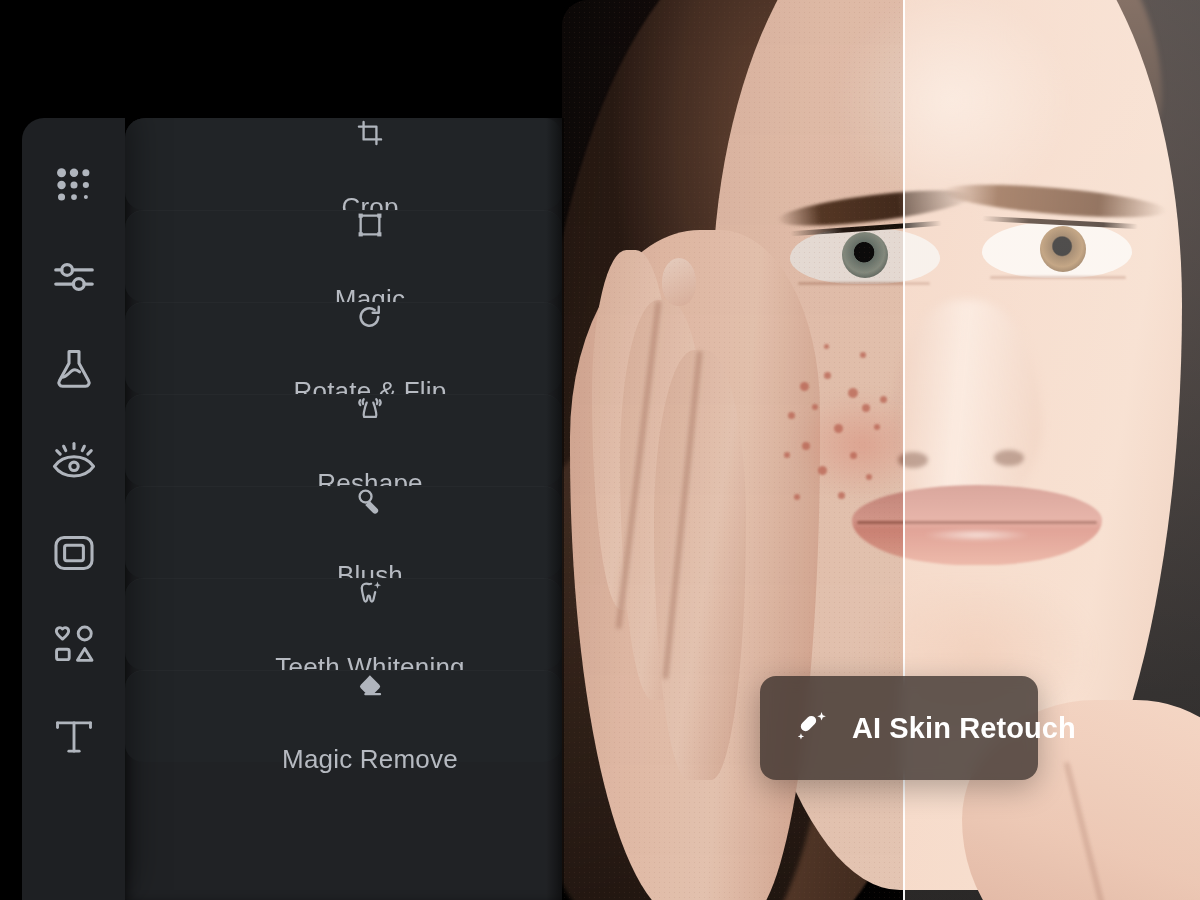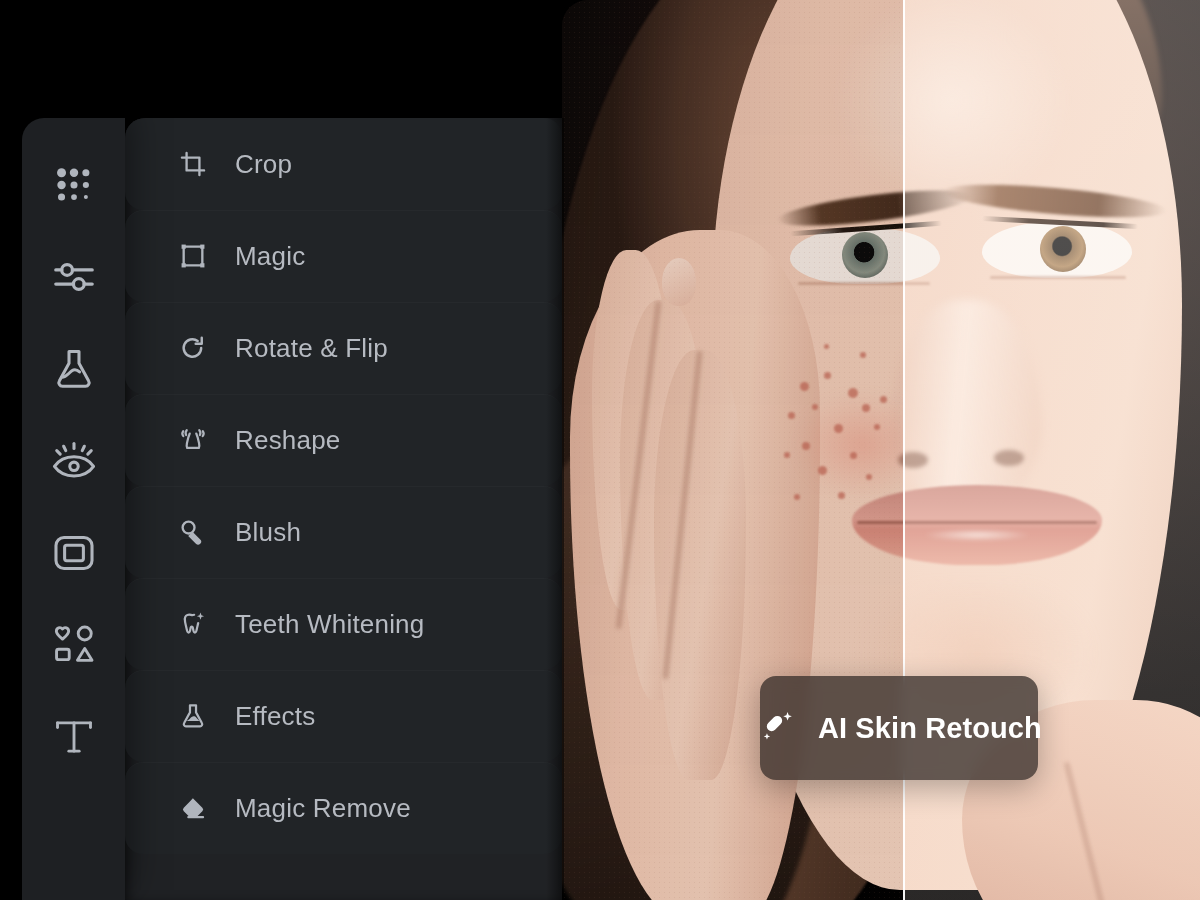--- a/index.html
+++ b/index.html
@@ -118,21 +118,21 @@
   .after-clip{position:absolute;left:341px;top:0;width:297px;height:900px;overflow:hidden;}
   .after-glow{position:absolute;inset:0;background:linear-gradient(180deg,rgba(255,248,244,.30),rgba(255,246,240,.16));}
 
   .divider{position:absolute;left:341px;top:0;width:2px;height:900px;background:#fff;opacity:.95;}
 
   
   .ai-pill{
     position:absolute;left:198px;top:676px;width:278px;height:104px;
     border-radius:16px;background:rgba(42,34,32,.72);
     -webkit-backdrop-filter:blur(7px);backdrop-filter:blur(7px);
-    display:flex;align-items:center;gap:20px;box-sizing:border-box;
+    display:flex;align-items:center;gap:20px;padding-left:34px;box-sizing:border-box;
     box-shadow:0 8px 30px rgba(0,0,0,.28);
   }
   .ai-label{color:#fff;font-size:29px;font-weight:600;letter-spacing:.1px;white-space:nowrap;}
 
   
   .rail{
     position:absolute;left:22px;top:118px;width:103px;height:782px;
     background:#1e2023;border-top-left-radius:22px;
     display:flex;flex-direction:column;align-items:center;padding-top:36px;box-sizing:border-box;
     box-shadow:0 -10px 40px rgba(0,0,0,.55);
@@ -141,22 +141,22 @@
     margin-bottom:30px;border-radius:12px;}
   .rail-btn svg{display:block;}
 
   
   .menu{
     position:absolute;left:125px;top:118px;width:437px;height:782px;
     background:#202225;border-top-left-radius:20px;overflow:hidden;
     box-shadow:inset 6px 0 14px -6px rgba(0,0,0,.75);
   }
   .menu-item{
-    position:relative;height:92px;display:flex;align-items:center;gap:27px;padding-left:53px;
-    box-sizing:border-box;background:#212427;border-radius:18px;margin:0 0 0 0;
+    position:relative;height:92px;display:flex;align-items:center;gap:44px;padding-left:53px;
+    box-sizing:border-box;background:#212427;border-radius:18px;margin:0 0 0 0;flex-direction:column;
   }
   .menu-item + .menu-item{box-shadow:inset 0 1px 0 rgba(255,255,255,.025);}
   .menu-item .mi-icon{width:30px;height:30px;display:flex;align-items:center;justify-content:center;flex:0 0 30px;}
   .menu-item .mi-label{color:#b6bac1;font-size:26px;font-weight:500;white-space:nowrap;letter-spacing:.2px;}
 
   
   .menu-edge{position:absolute;left:546px;top:118px;width:18px;height:782px;
     background:linear-gradient(90deg,rgba(0,0,0,0),rgba(0,0,0,.55));pointer-events:none;}
 </style>
 </head>
@@ -313,29 +313,20 @@
       <span class="mi-icon">
         <svg width="28" height="28" viewBox="0 0 24 24" fill="none" stroke="#b0b5bd" stroke-width="1.9" stroke-linecap="round" stroke-linejoin="round">
           <path d="M5 7.8c0-2.3 1.7-3.9 3.7-3.9 1.2 0 1.9.5 2.8.5.5 0 1-.15 1.5-.3"></path>
           <path d="M5 7.8c0 3 .9 5 1.5 8.2.3 1.6.6 3.3 1.7 3.3 1.2 0 1.4-1.7 1.6-3.2.15-1.1.4-1.9 1.1-1.9.75 0 1 .8 1.15 1.9.2 1.5.4 3.2 1.6 3.2 1.1 0 1.4-1.7 1.7-3.3.35-1.8.8-3.2 1.1-4.8"></path>
           <path d="M18.4 2.2l.85 2.2 2.2.85-2.2.85-.85 2.2-.85-2.2-2.2-.85 2.2-.85z" fill="#b0b5bd" stroke="none"></path>
         </svg>
       </span>
       <span class="mi-label">Teeth Whitening</span>
     </div>
 
-    <div class="menu-item">
-      <span class="mi-icon">
-        <svg width="28" height="28" viewBox="0 0 24 24" fill="none" stroke="#b0b5bd" stroke-width="1.9" stroke-linecap="round" stroke-linejoin="round">
-          <path d="M9.4 2.8h5.2v6.1l5 9.1a1.9 1.9 0 0 1-1.7 2.9H6.1a1.9 1.9 0 0 1-1.7-2.9l5-9.1z"></path>
-          <path d="M5.6 16.2c2.6 0 3.4-2.1 5.3-3.4 1.5-1 2.9-.4 4 .6l2.6 2.8z" fill="#b0b5bd" stroke="none"></path>
-        </svg>
-      </span>
-      <span class="mi-label">Effects</span>
-    </div>
 
     <div class="menu-item">
       <span class="mi-icon">
         <svg width="28" height="28" viewBox="0 0 24 24" fill="none" stroke="#b0b5bd" stroke-width="1.9" stroke-linecap="round" stroke-linejoin="round">
           <path d="M11.9 3.6l8.1 8.1a2.1 2.1 0 0 1 0 3l-4.3 4.3H8.4l-4.3-4.3a2.1 2.1 0 0 1 0-3l4.8-4.8z" fill="#b0b5bd" stroke="none"></path>
           <path d="M8 19.9h12.6" stroke-width="1.9"></path>
         </svg>
       </span>
       <span class="mi-label">Magic Remove</span>
     </div>

